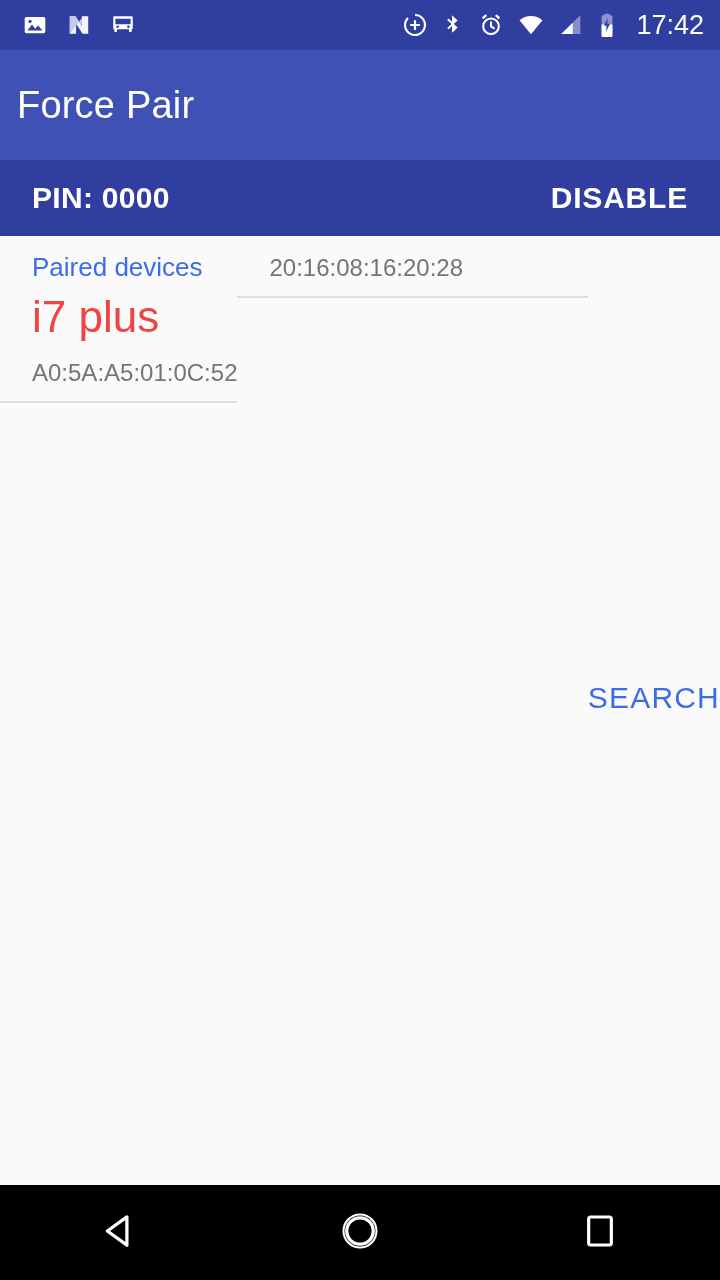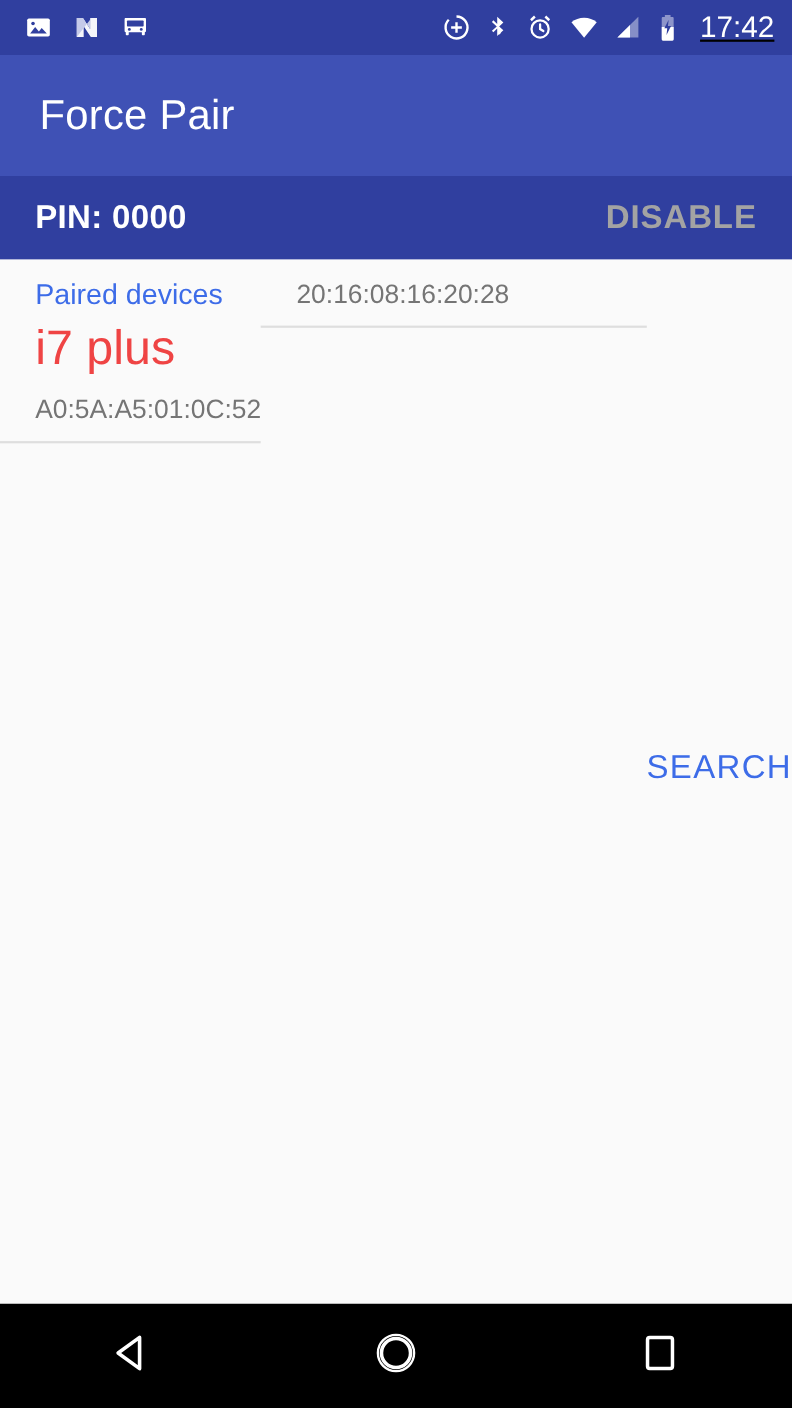--- a/index.html
+++ b/index.html
@@ -24,21 +24,20 @@
 
   
   .status-bar {
     height: 50px;
     background: #303F9F;
     display: flex;
     align-items: center;
     padding: 0 16px 0 22px;
     box-sizing: border-box;
     flex: 0 0 auto;
-    text-decoration: underline;
   }
   .status-left {
     display: flex;
     align-items: center;
     gap: 18px;
   }
   .status-right {
     margin-left: auto;
     display: flex;
     align-items: center;
@@ -58,21 +57,21 @@
     margin-left: 6px;
     line-height: 1;
   }
 
   
   .app-bar {
     height: 110px;
     background: #3F51B5;
     display: flex;
     align-items: center;
-    padding: 0 36px;
+    padding: 0 17px;
     box-sizing: border-box;
     flex: 0 0 auto;
   }
   .app-title {
     color: #FFFFFF;
     font-size: 38px;
     font-weight: 400;
     letter-spacing: 0.2px;
   }
 
@@ -87,21 +86,21 @@
     flex: 0 0 auto;
   }
   .pin-label {
     color: #FFFFFF;
     font-size: 30px;
     font-weight: 700;
     letter-spacing: 0.3px;
   }
   .disable-btn {
     margin-left: auto;
-    color: #a3a3a3;
+    color: #ffffff;
     font-size: 30px;
     font-weight: 700;
     letter-spacing: 0.8px;
     cursor: pointer;
   }
 
   
   .content {
     flex: 1 1 auto;
     background: #FAFAFA;

